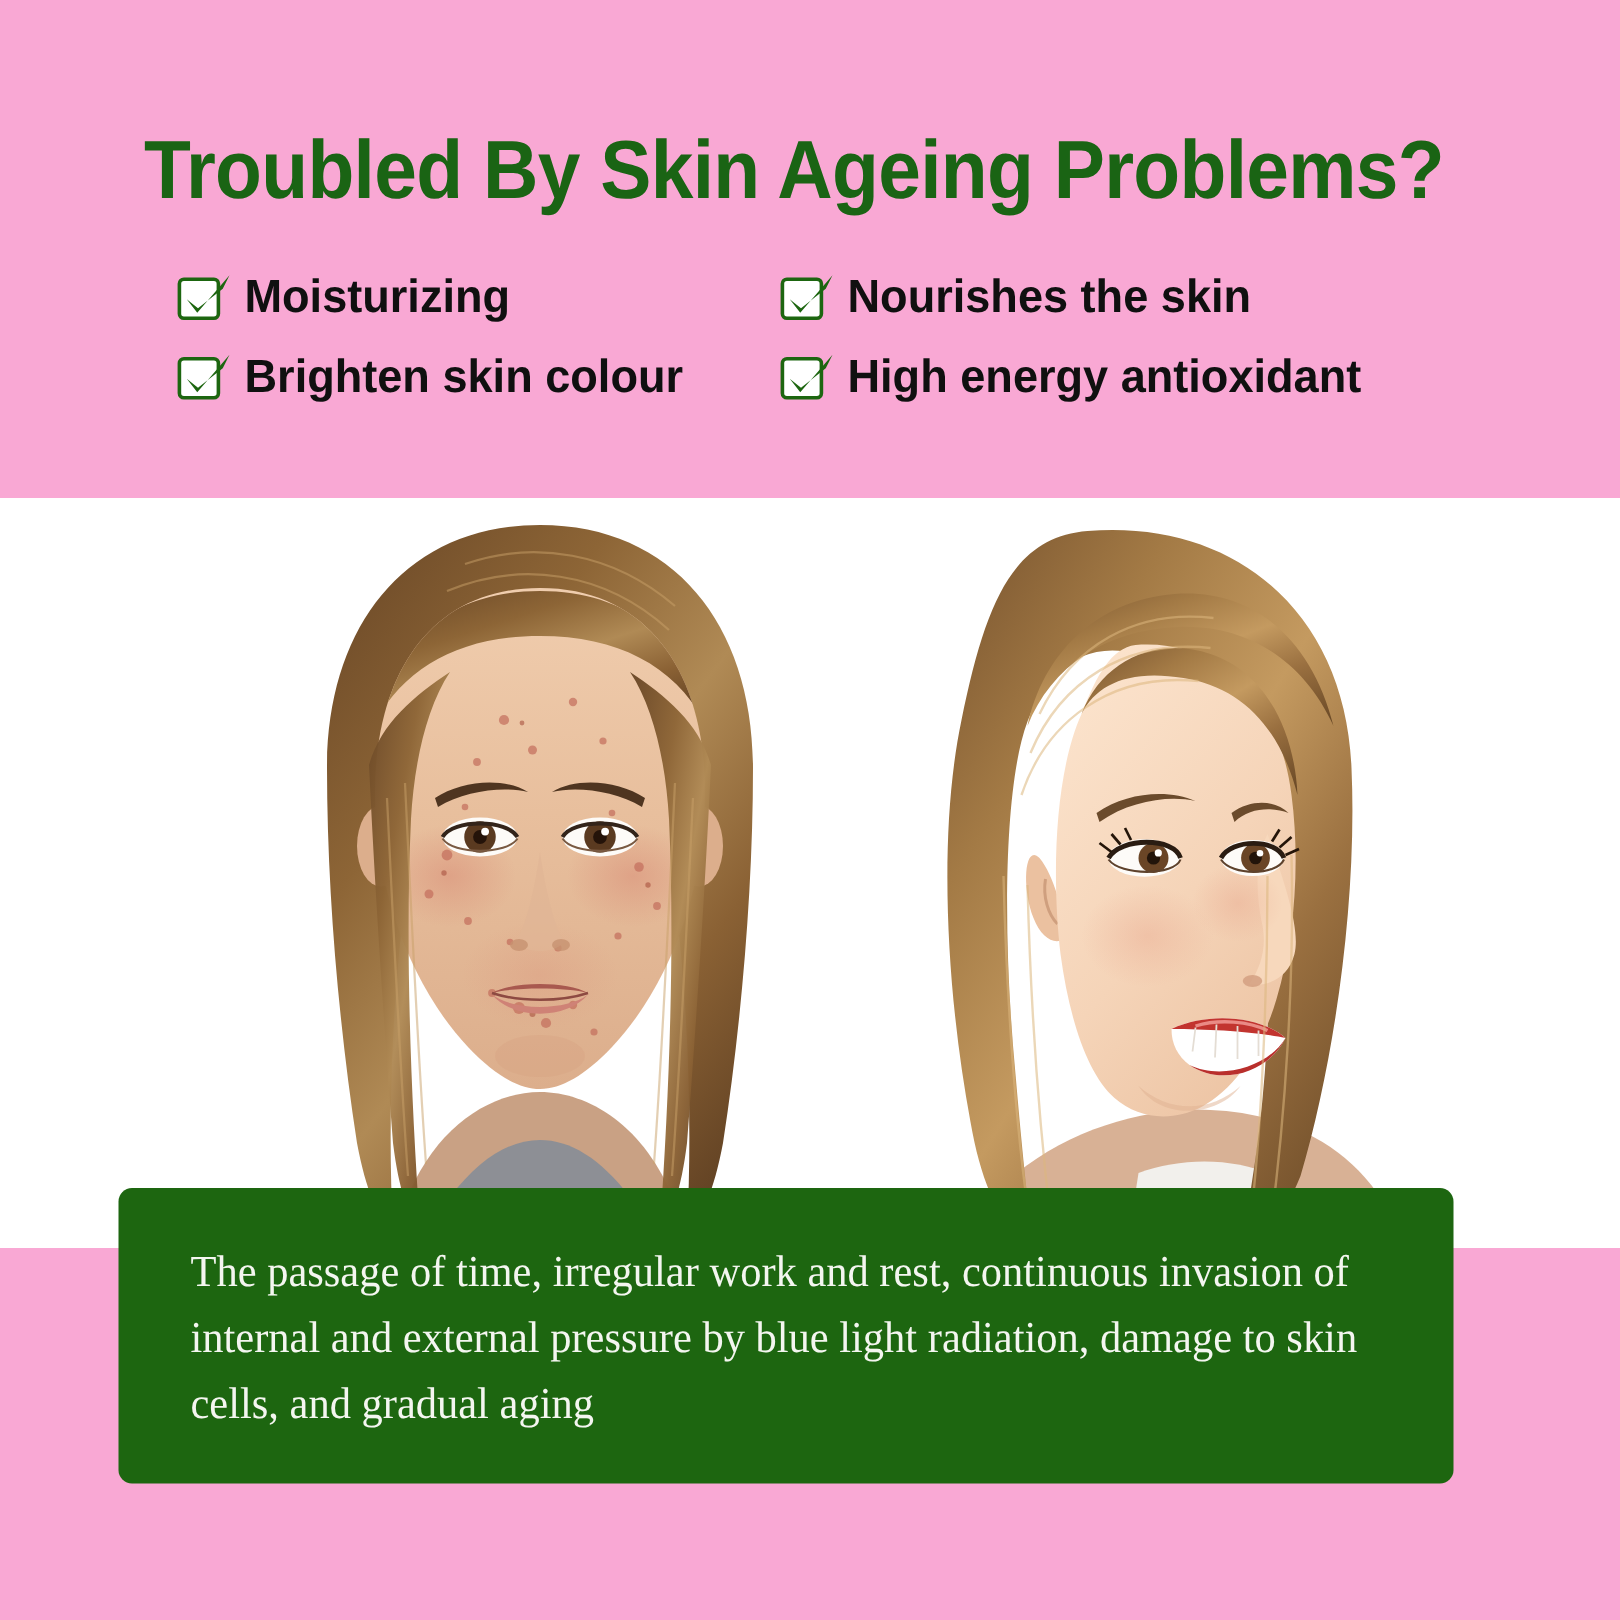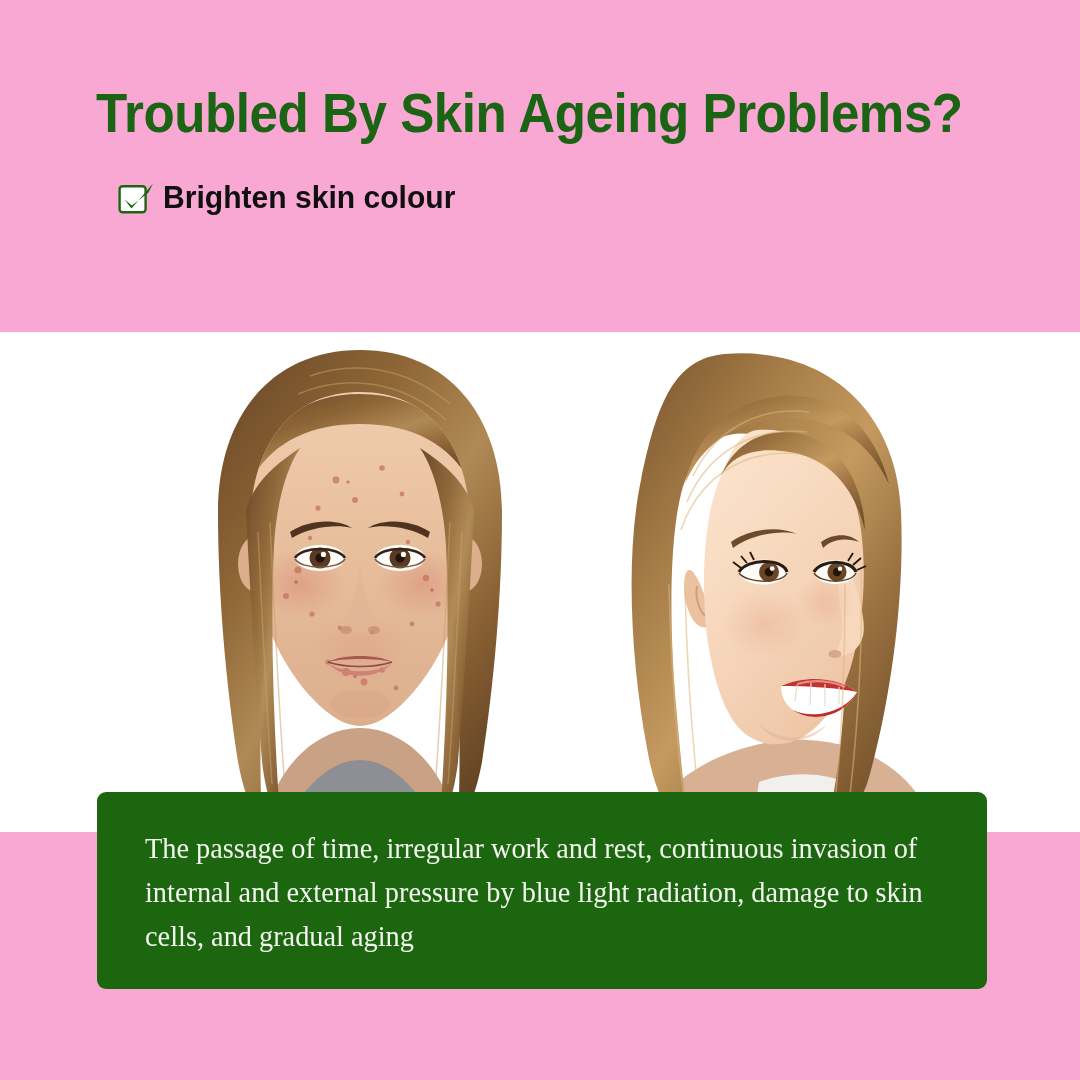--- a/index.html
+++ b/index.html
@@ -93,21 +93,21 @@
     overflow: hidden;
   }
   .photo { position: absolute; }
   .photo-left  { left: 150px; top: 0px;  width: 420px; height: 500px; }
   .photo-right { left: 545px; top: 12px; width: 420px; height: 490px; }
   .photo svg { display: block; width: 100%; height: 100%; }
 
   
   .descbox {
     position: absolute;
-    left: 97px;
+    left: 79px;
     top: 792px;
     width: 890px;
     height: 197px;
     background: #1d6610;
     border-radius: 9px;
     box-sizing: border-box;
     padding: 34px 42px 0 48px;
   }
   .desctext {
     font-family: "Liberation Serif", serif;
@@ -123,38 +123,65 @@
 <body>
 
 <div id="poster">
 
   <div class="headline">Troubled By Skin Ageing Problems?</div>
 
   <div class="benefits">
 
     <div class="bcol left">
 
+      <div class="brow">
+        <span class="checkbox">
+          <svg viewBox="0 0 38 34" xmlns="http://www.w3.org/2000/svg">
+            <rect x="1.6" y="5.2" width="26" height="26" rx="3" ry="3" fill="#ffffff" stroke="#1d6610" stroke-width="2.4"></rect>
+            <path d="M6.5 18.5 L13.5 27.5 L35 2.5 L30.5 11.5 L14 24.5 Z" fill="#1d6610"></path>
+          </svg>
+        </span>
+        <span class="blabel">Moisturizing</span>
+      </div>
 
       <div class="brow">
         <span class="checkbox">
           <svg viewBox="0 0 38 34" xmlns="http://www.w3.org/2000/svg">
             <rect x="1.6" y="5.2" width="26" height="26" rx="3" ry="3" fill="#ffffff" stroke="#1d6610" stroke-width="2.4"></rect>
             <path d="M6.5 18.5 L13.5 27.5 L35 2.5 L30.5 11.5 L14 24.5 Z" fill="#1d6610"></path>
           </svg>
         </span>
         <span class="blabel">Brighten skin colour</span>
       </div>
 
 
     </div>
 
     <div class="bcol right">
 
-
-
+      <div class="brow">
+        <span class="checkbox">
+          <svg viewBox="0 0 38 34" xmlns="http://www.w3.org/2000/svg">
+            <rect x="1.6" y="5.2" width="26" height="26" rx="3" ry="3" fill="#ffffff" stroke="#1d6610" stroke-width="2.4"></rect>
+            <path d="M6.5 18.5 L13.5 27.5 L35 2.5 L30.5 11.5 L14 24.5 Z" fill="#1d6610"></path>
+          </svg>
+        </span>
+        <span class="blabel">Nourishes the skin</span>
+      </div>
+
+
+      <div class="brow">
+        <span class="checkbox">
+          <svg viewBox="0 0 38 34" xmlns="http://www.w3.org/2000/svg">
+            <rect x="1.6" y="5.2" width="26" height="26" rx="3" ry="3" fill="#ffffff" stroke="#1d6610" stroke-width="2.4"></rect>
+            <path d="M6.5 18.5 L13.5 27.5 L35 2.5 L30.5 11.5 L14 24.5 Z" fill="#1d6610"></path>
+          </svg>
+        </span>
+        <span class="blabel">High energy antioxidant</span>
+      </div>
 
     </div>
   </div>
 
   <div class="photos">
 
     <div class="photo photo-left">
       <svg viewBox="0 0 420 500" xmlns="http://www.w3.org/2000/svg">
         <defs>
           <linearGradient id="hairL" x1="0.1" y1="0" x2="0.9" y2="1">

